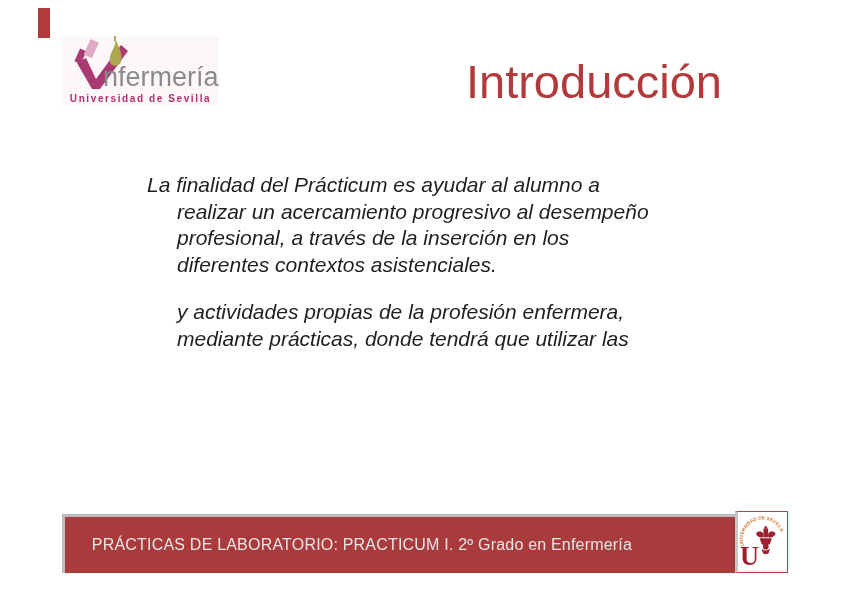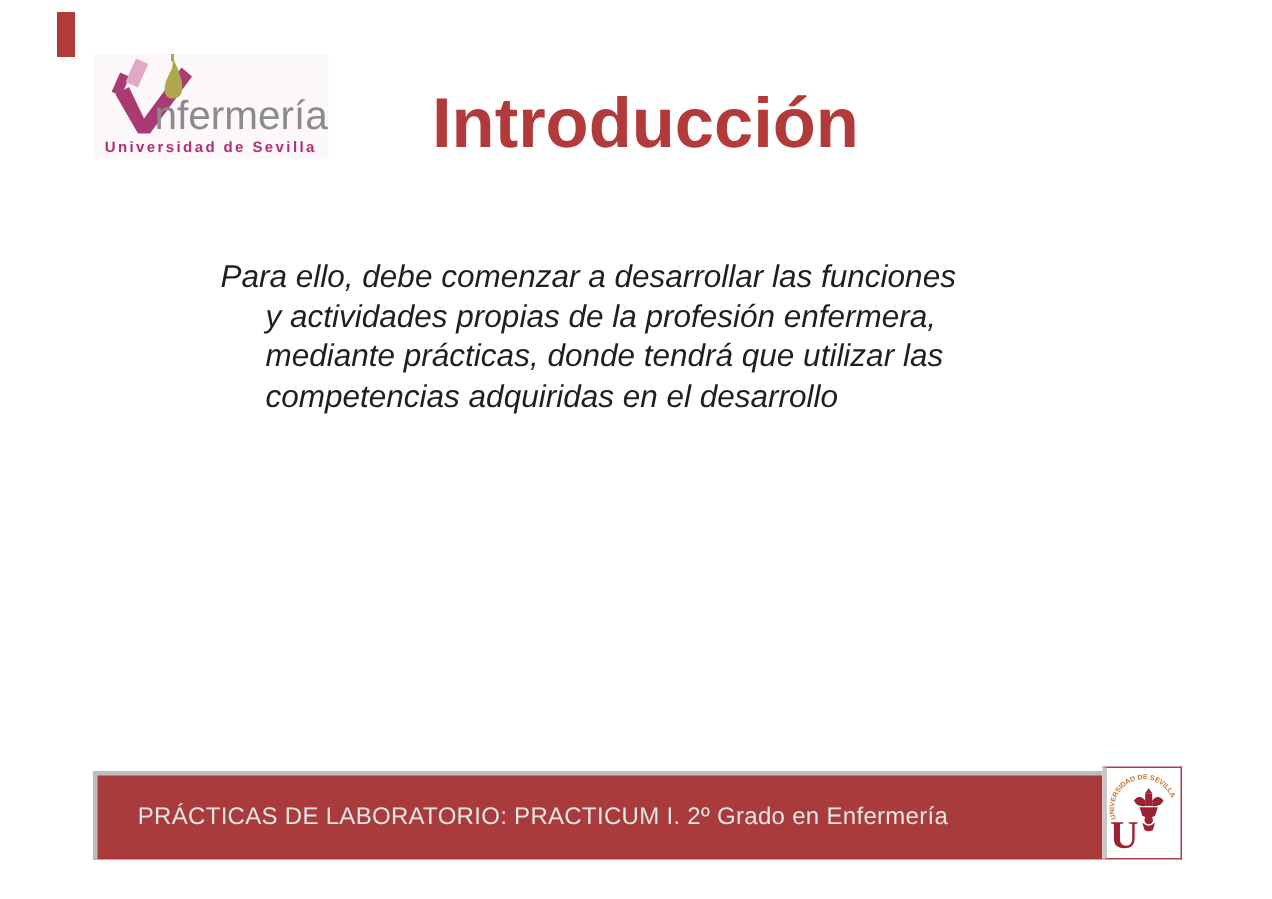--- a/index.html
+++ b/index.html
@@ -26,22 +26,22 @@
   .logo-sub{
     position:absolute;left:0;right:0;top:57px;text-align:center;
     font-size:10px;font-weight:bold;letter-spacing:1.6px;
     color:var(--univ-magenta,#B03071);white-space:nowrap;
   }
   .fill-magenta{fill:var(--logo-magenta,#A93A72);}
   .fill-pink{fill:var(--logo-pink,#E0A9C6);}
   .fill-olive{fill:var(--logo-olive,#AFA74F);}
   
   .title{
-    position:absolute;left:288px;top:54px;width:410px;
-    text-align:left;font-size:47px;font-weight:bold;
+    position:absolute;left:312px;top:54px;width:410px;
+    text-align:right;font-size:47px;font-weight:normal;
     color:var(--title-red,#B23A3A);letter-spacing:0px;
   }
   
   .body-text{
     position:absolute;left:147px;top:172px;width:600px;
     font-style:italic;font-size:21px;line-height:26.5px;color:#1f1f1f;
   }
   .para{margin:0 0 21px 0;}
   .para .line{white-space:nowrap;}
   .para .line.wrap{padding-left:30px;}
@@ -90,24 +90,28 @@
       <rect class="fill-olive" x="48" y="0" width="2" height="5"></rect>
     </svg>
     <div class="logo-brand">nfermería</div>
     <div class="logo-sub">Universidad de Sevilla</div>
   </div>
 
   <h1 class="title" style="margin:0">Introducción</h1>
 
   <div class="body-text">
       <div class="para">
-        <div class="line">Para ello, debe comenzar a desarrollar las funciones</div>
+        <div class="line">La finalidad del Prácticum es ayudar al alumno a</div>
+        <div class="line wrap">realizar un acercamiento progresivo al desempeño</div>
+        <div class="line wrap">profesional, a través de la inserción en los</div>
+        <div class="line wrap">diferentes contextos asistenciales.</div>
+      </div>
+      <div class="para">
         <div class="line wrap">y actividades propias de la profesión enfermera,</div>
         <div class="line wrap">mediante prácticas, donde tendrá que utilizar las</div>
-        <div class="line wrap">competencias adquiridas en el desarrollo</div>
       </div>
     </div>
 
   <div class="footer-banner">
     <span class="banner-text">PRÁCTICAS DE LABORATORIO: PRACTICUM I. 2º Grado en Enfermería</span>
   </div>
 
   <div class="seal-box">
     <svg width="47" height="58" viewBox="0 0 50 60">
       <defs>

